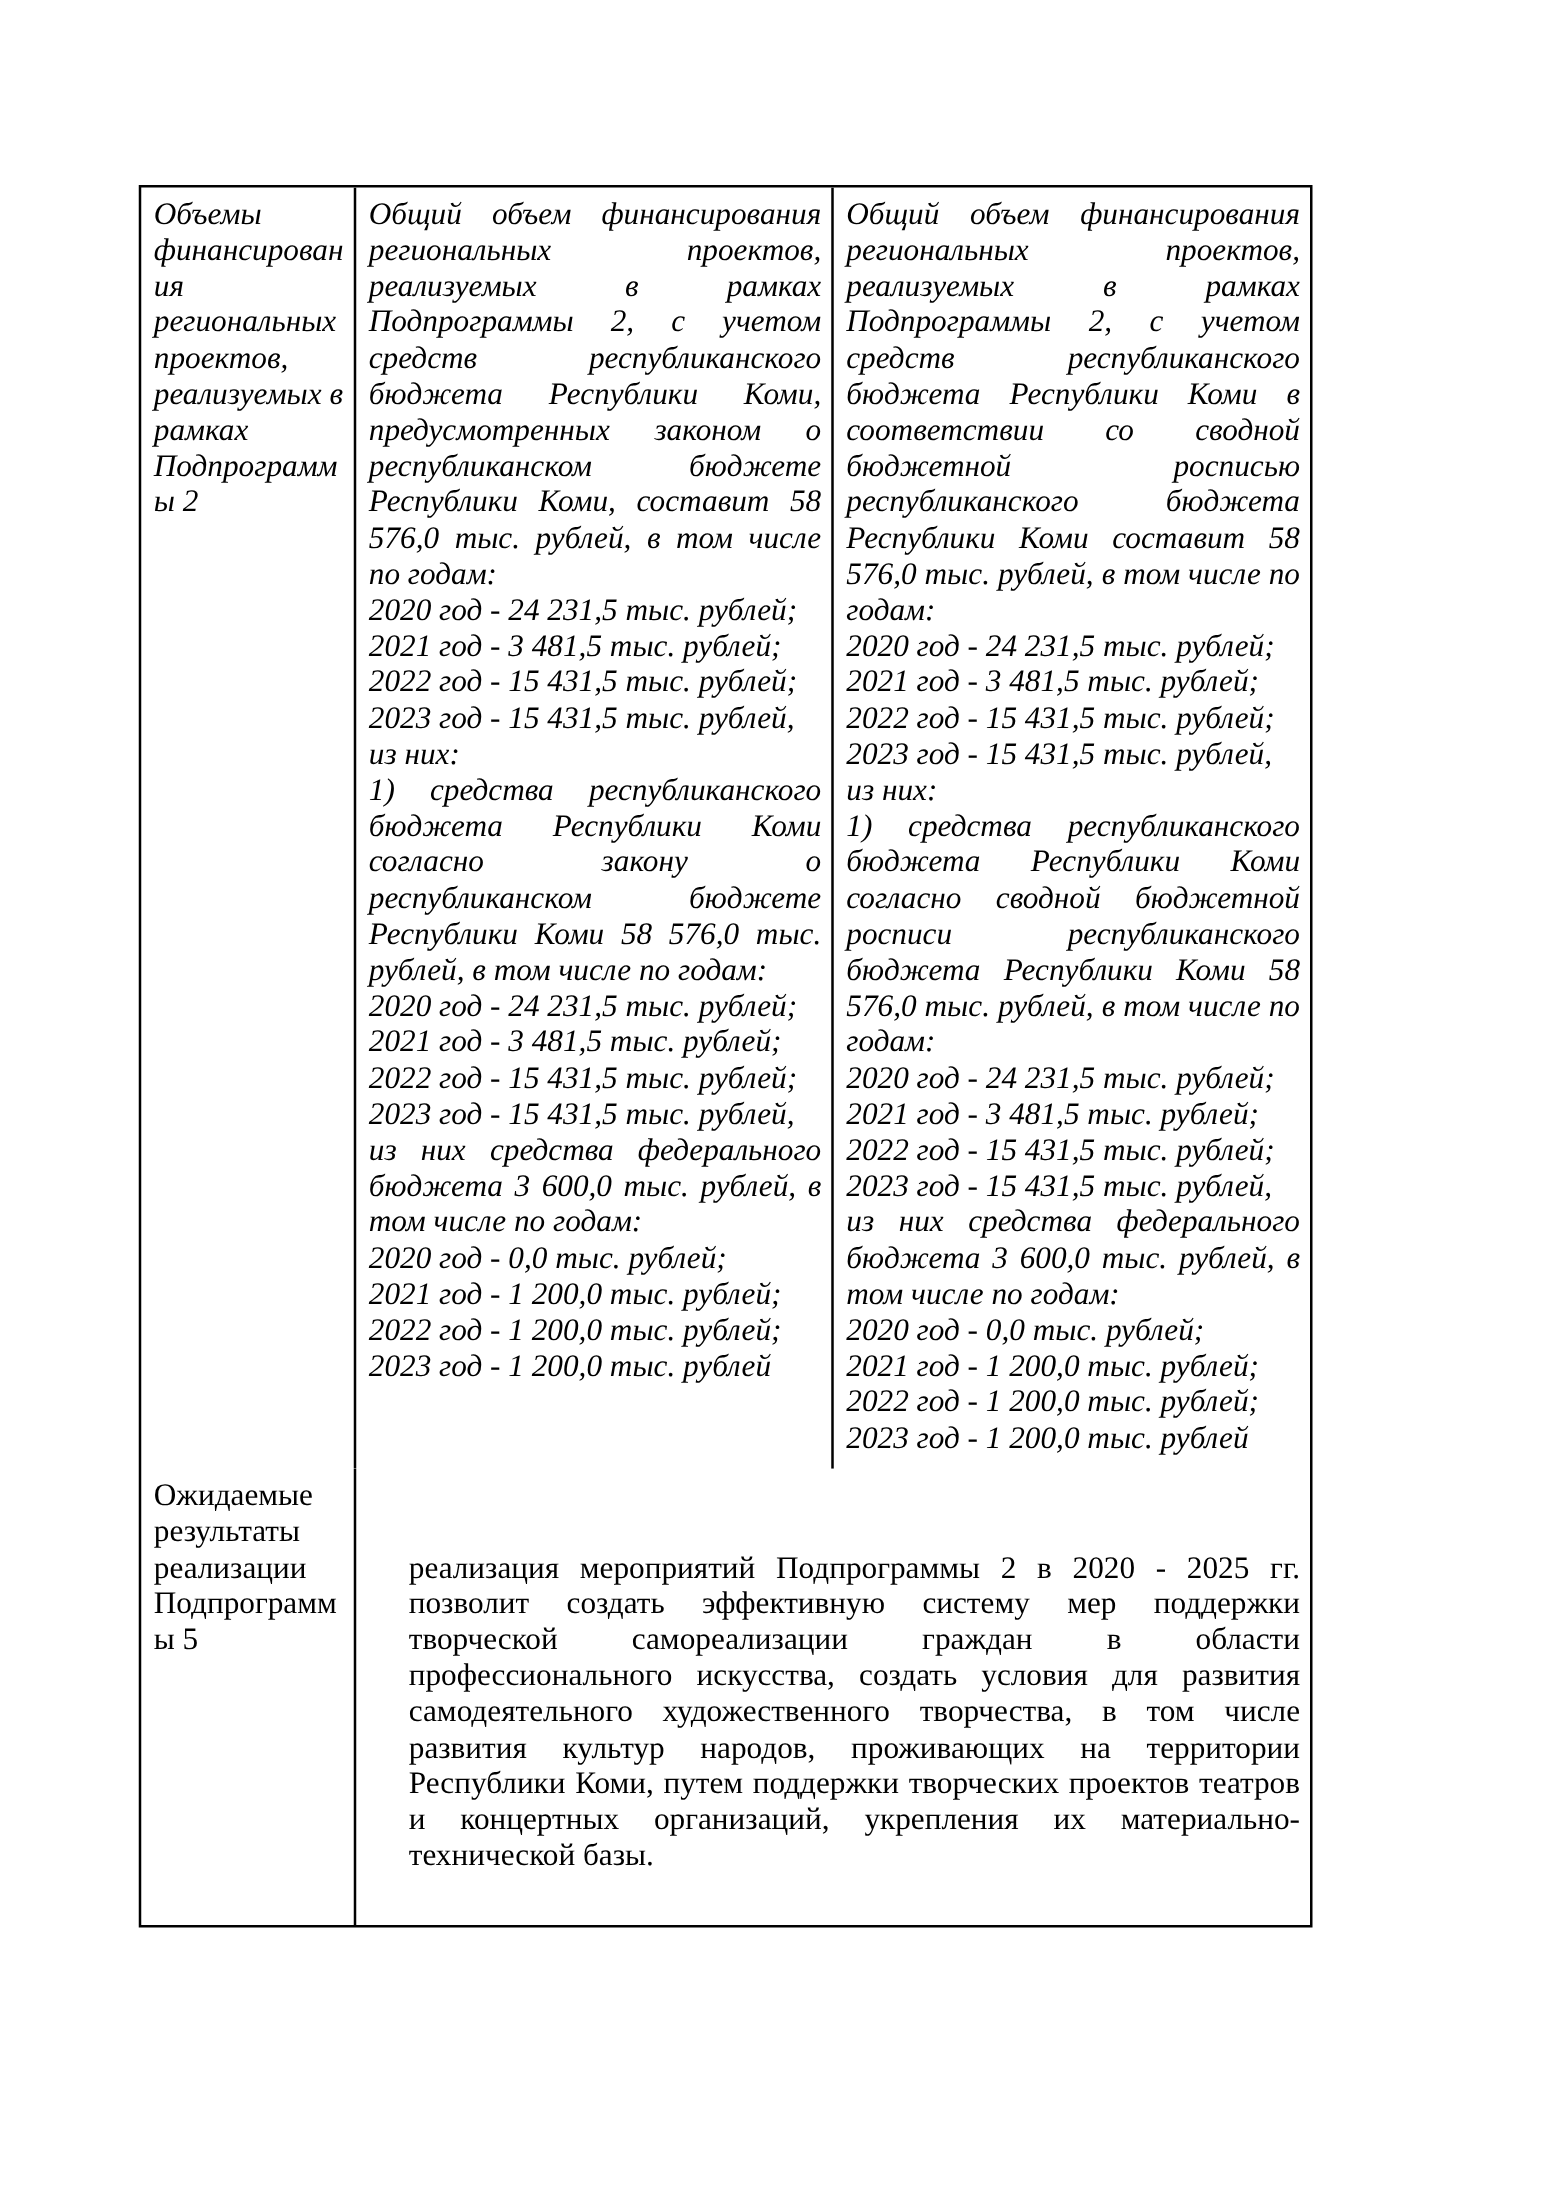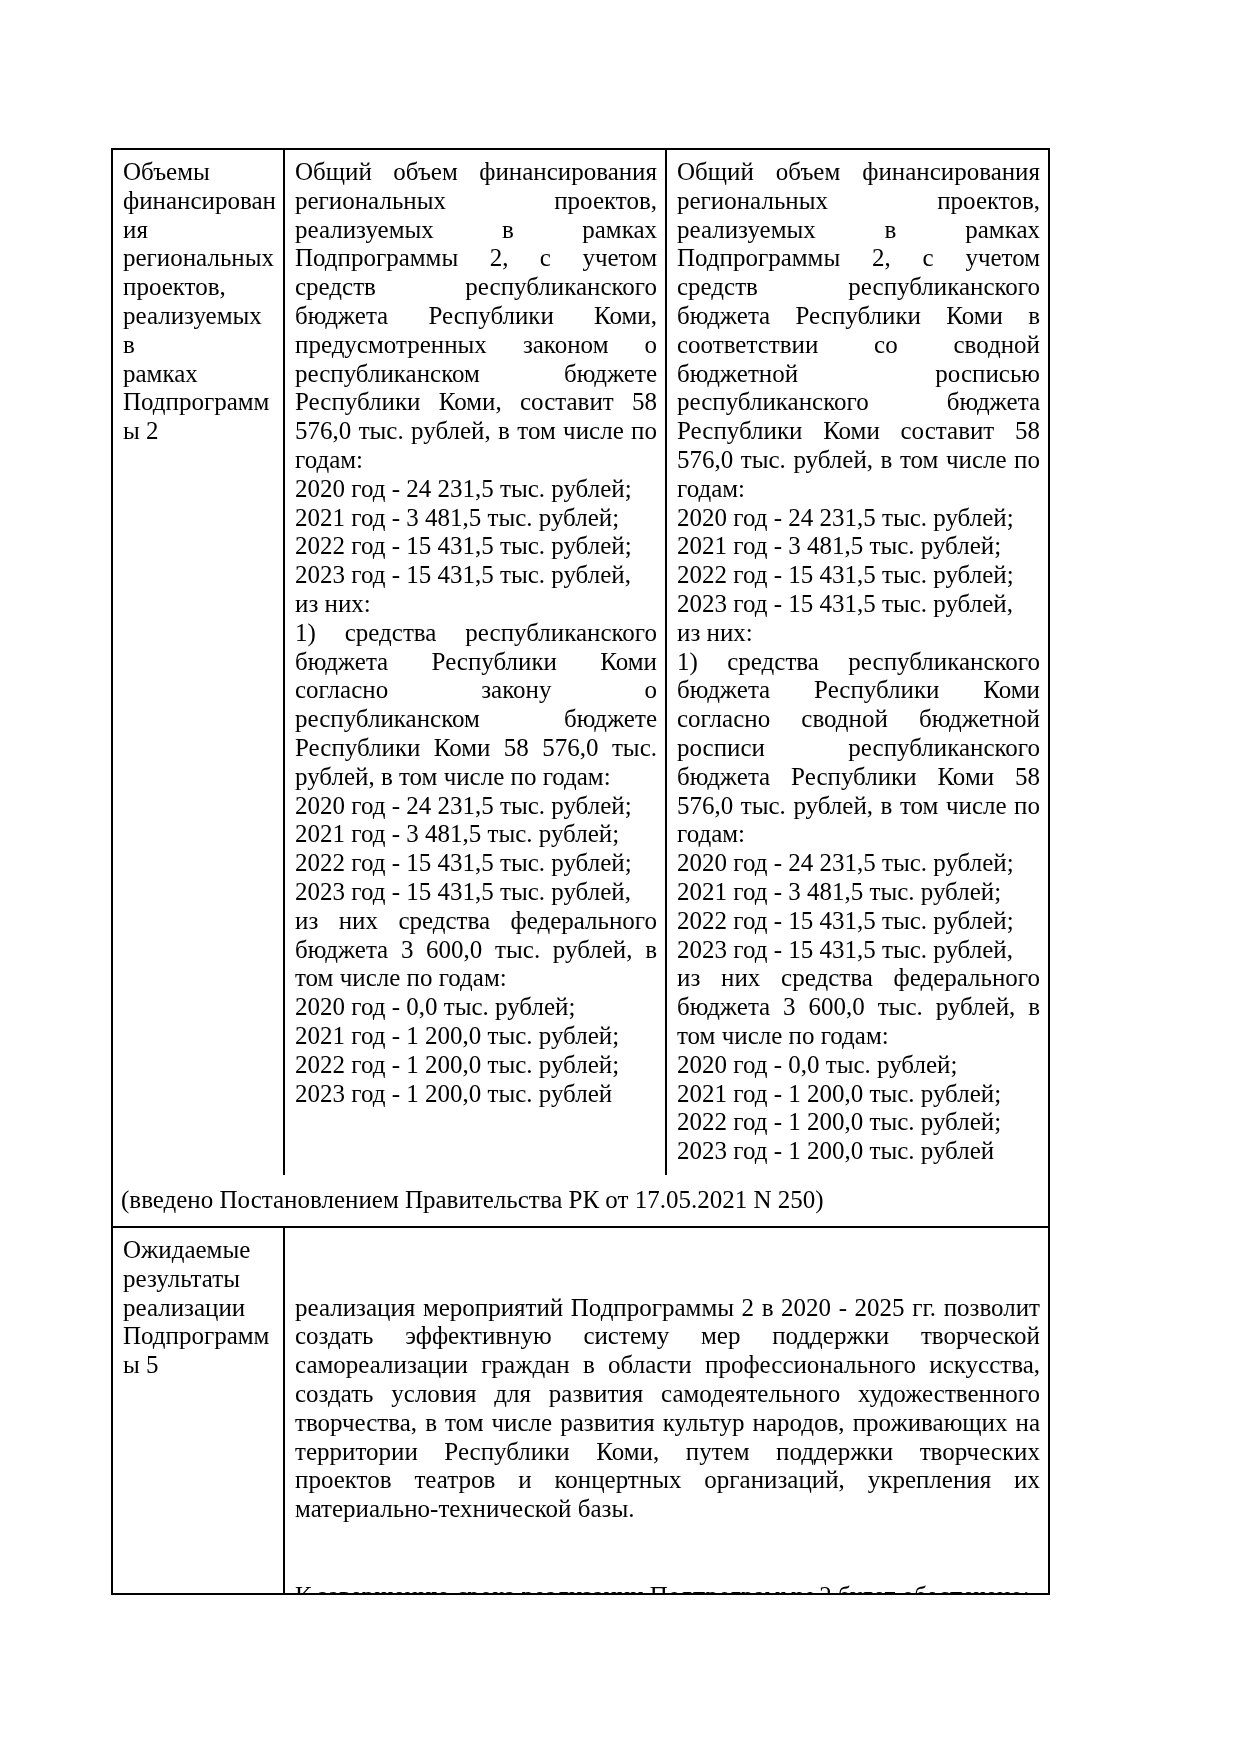--- a/index.html
+++ b/index.html
@@ -23,40 +23,40 @@
     left: 111px;
     top: 148px;
     width: 939px;
     box-sizing: border-box;
     border: 2px solid #000000;
   }
   .trow {
     display: flex;
     box-sizing: border-box;
   }
-  .row-finance { height: 1025px; overflow: hidden; }
+  .row-finance { height: 1025px; overflow: hidden; font-style: italic; }
   .row-results { height: 365px; overflow: hidden; }
   .cell {
     box-sizing: border-box;
     padding: 8px 8px 6px 10px;
     overflow: hidden;
     white-space: pre-wrap;
   }
   .col-label {
     width: 172px;
     border-right: 2px solid #000000;
     padding-right: 4px;
     text-align: left;
   }
   .col-mid {
     width: 382px;
     border-right: 2px solid #000000;
   }
   .col-right { flex: 1; }
-  .col-merged { flex: 1; }
+  .col-merged { flex: 1; margin-left: 32px; }
   .just { text-align: justify; }
   .note-row {
     box-sizing: border-box;
     height: 53px;
     overflow: hidden;
     border-bottom: 2px solid #000000;
     padding: 11px 8px 10px 8px;
     white-space: pre-wrap;
   }
   .para { margin: 0; }
@@ -104,21 +104,20 @@
 2021 год - 3 481,5 тыс. рублей;
 2022 год - 15 431,5 тыс. рублей;
 2023 год - 15 431,5 тыс. рублей,
 из них средства федерального бюджета 3 600,0 тыс. рублей, в том числе по годам:
 2020 год - 0,0 тыс. рублей;
 2021 год - 1 200,0 тыс. рублей;
 2022 год - 1 200,0 тыс. рублей;
 2023 год - 1 200,0 тыс. рублей</div>
     </div>
 
-    <div class="note-row">(введено Постановлением Правительства РК от 17.05.2021 N 250)</div>
 
     <div class="trow row-results">
       <div class="cell col-label">Ожидаемые
 результаты
 реализации
 Подпрограмм
 ы 5</div>
       <div class="cell col-merged">
         <div class="para just">реализация мероприятий Подпрограммы 2 в 2020 - 2025 гг. позволит создать эффективную систему мер поддержки творческой самореализации граждан в области профессионального искусства, создать условия для развития самодеятельного художественного творчества, в том числе развития культур народов, проживающих на территории Республики Коми, путем поддержки творческих проектов театров и концертных организаций, укрепления их материально-технической базы.</div>
         <div class="para">К завершению срока реализации Подпрограммы 2 будет обеспечено:</div>

